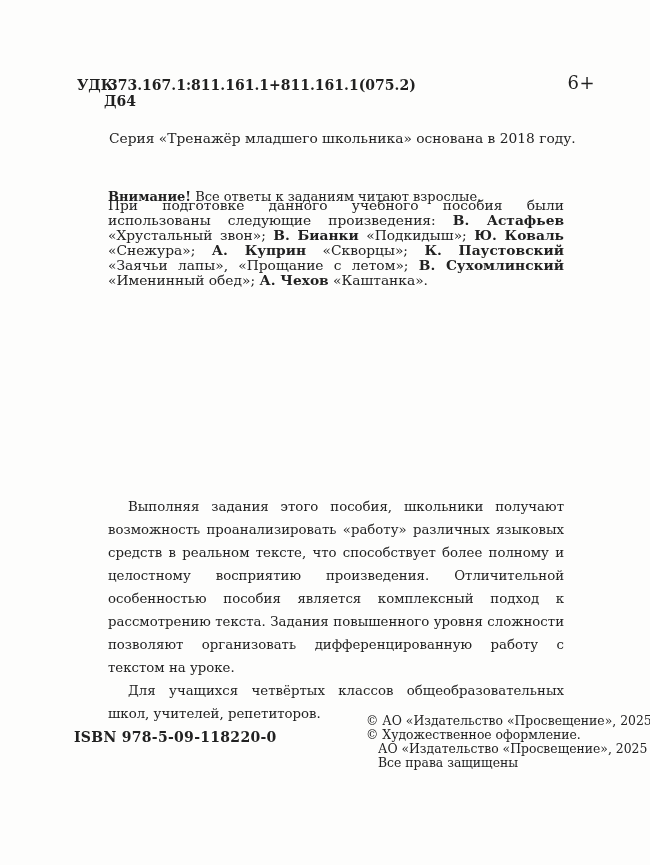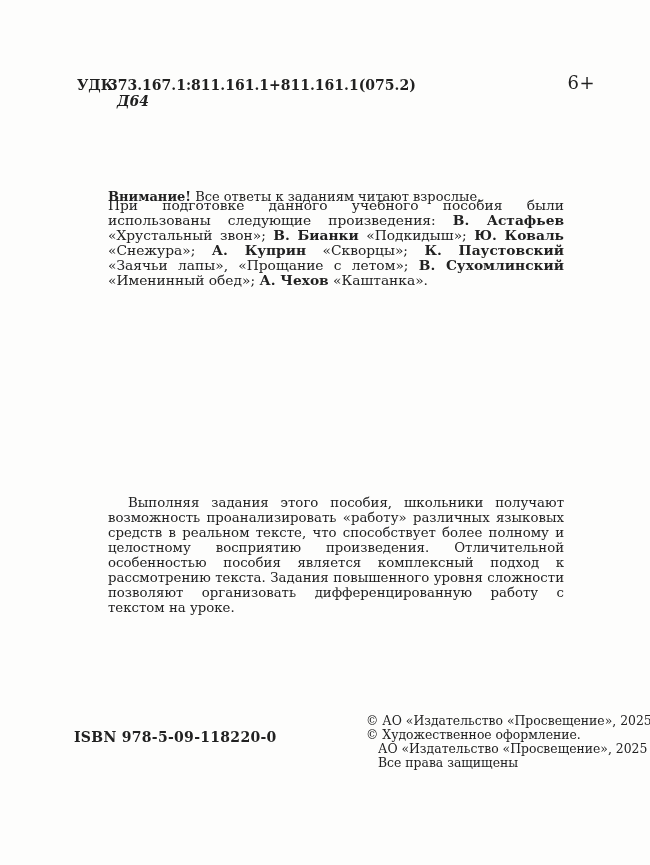--- a/index.html
+++ b/index.html
@@ -25,22 +25,21 @@
     font-size: 14px;
     line-height: 16px;
     font-weight: bold;
     white-space: nowrap;
   }
   .meta-row .meta-label {
     display: inline-block;
     width: 31px;
   }
   .meta-row.sign {
-    margin-left: 40px;
-    font-style: italic;
+    margin-left: 27px;
   }
   
   .age-badge {
     position: absolute;
     top: 72px;
     right: 55px;
     font-size: 18px;
     font-weight: 500;
     letter-spacing: 0.5px;
   }
@@ -70,21 +69,21 @@
     line-height: 15px;
     text-align: justify;
   }
   
   .annotation-block {
     position: absolute;
     left: 108px;
     top: 495px;
     width: 456px;
     font-size: 13.3px;
-    line-height: 15px;
+    line-height: 23px;
     text-align: justify;
   }
   .annotation-block p {
     margin: 0;
     text-indent: 20px;
   }
   
   .isbn {
     position: absolute;
     left: 74px;
@@ -113,27 +112,29 @@
 
 <div class="page">
 
   <div class="classification">
     <div class="meta-row"><span class="meta-label">УДК</span><span>373.167.1:811.161.1+811.161.1(075.2)</span></div>
     <div class="meta-row sign"><span>Д64</span></div>
   </div>
 
   <div class="age-badge">6+</div>
 
+  <div class="series-note">Серия «Тренажёр младшего школьника» основана в 2018 году.</div>
 
   <div class="notice-line"><b>Внимание!</b><span> Все ответы к заданиям читают взрослые.</span></div>
 
   <div class="sources-paragraph"><span>При подготовке данного учебного пособия были использованы следующие произведения: </span><b>В. Астафьев</b><span> «Хрустальный звон»; </span><b>В. Бианки</b><span> «Подкидыш»; </span><b>Ю. Коваль</b><span> «Снежура»; </span><b>А. Куприн</b><span> «Скворцы»; </span><b>К. Паустовский</b><span> «Заячьи лапы», «Прощание с летом»; </span><b>В. Сухомлинский</b><span> «Именинный обед»; </span><b>А. Чехов</b><span> «Каштанка».</span></div>
 
   <div class="annotation-block">
       <p>Выполняя задания этого пособия, школьники получают возможность проанализировать «работу» различных языковых средств в реальном тексте, что способствует более полному и целостному восприятию произведения. Отличительной особенностью пособия является комплексный подход к рассмотрению текста. Задания повышенного уровня сложности позволяют организовать дифференцированную работу с текстом на уроке.</p>
+      <p>Для учащихся четвёртых классов общеобразовательных школ, учителей, репетиторов.</p>
     </div>
 
   <div class="isbn">ISBN 978-5-09-118220-0</div>
 
   <div class="copyright-block">
       <div class="line">© АО «Издательство «Просвещение», 2025</div>
       <div class="line">© Художественное оформление.</div>
       <div class="line indent">АО «Издательство «Просвещение», 2025</div>
       <div class="line indent">Все права защищены</div>
     </div>

